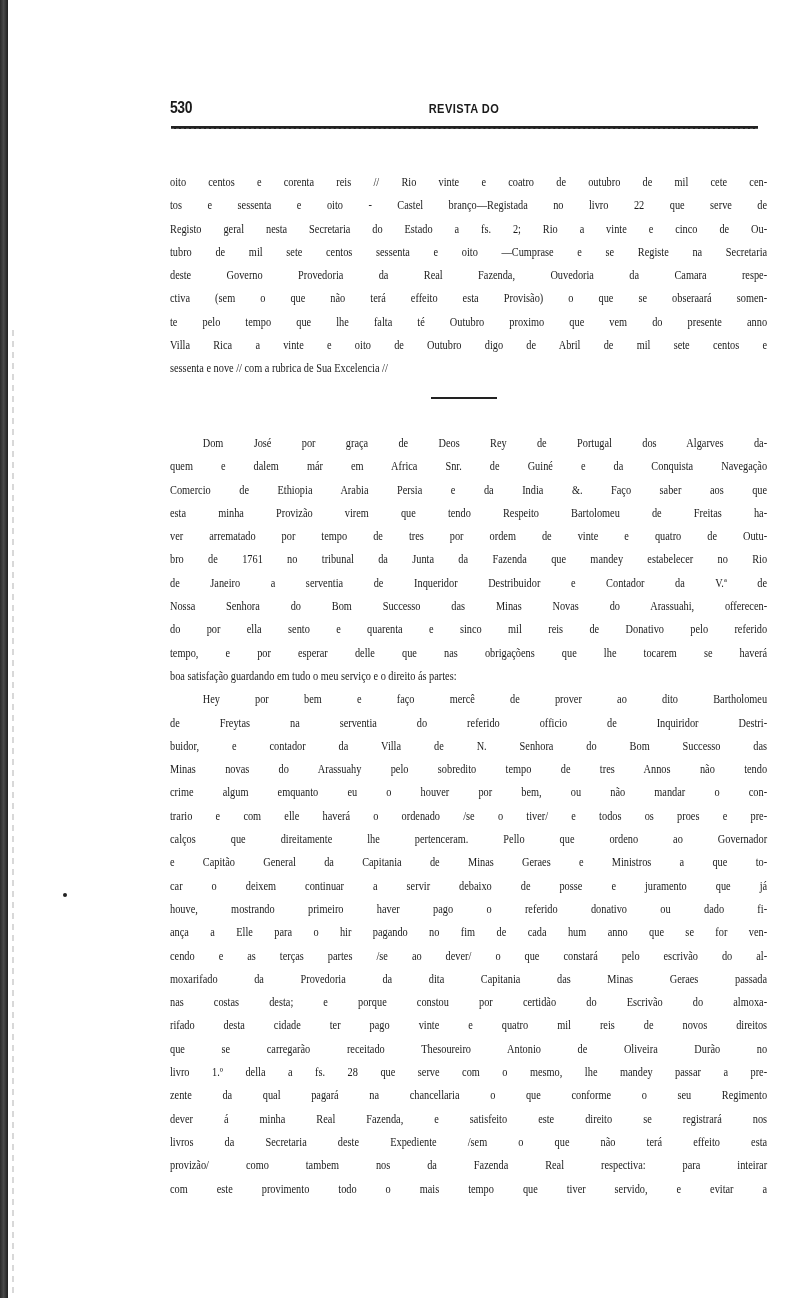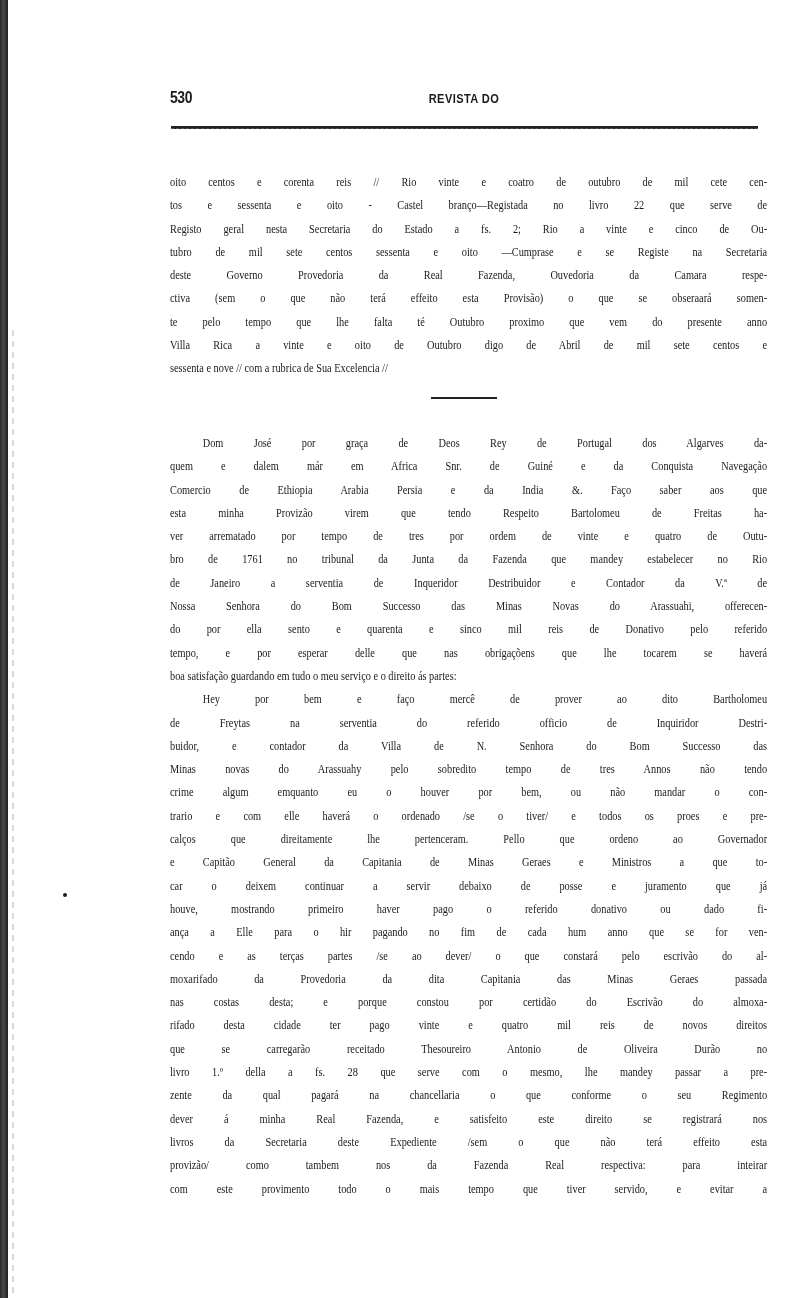--- a/index.html
+++ b/index.html
@@ -10,21 +10,21 @@
   .binding {
     position: absolute; left: 0; top: 0; width: 8px; height: 1298px;
     background: linear-gradient(90deg, #2a2a2a 0%, #4a4a4a 45%, #1f1f1f 100%);
   }
   .binding-edge {
     position: absolute; left: 12px; top: 330px; width: 2px; height: 968px;
     background: repeating-linear-gradient(180deg, #c8c8c8 0 6px, transparent 6px 11px);
     opacity: 0.7;
   }
   .page-header {
-    position: absolute; left: 170px; top: 88px; width: 588px; height: 22px;
+    position: absolute; left: 170px; top: 98px; width: 588px; height: 22px;
   }
   .page-number {
     position: absolute; left: 0; top: 0; font-size: 17px; font-weight: bold;
     font-family: "Liberation Sans", "DejaVu Sans", sans-serif; letter-spacing: -0.5px;
     transform: scaleX(0.82); transform-origin: left top;
   }
   .running-title {
     position: absolute; left: 0; right: 0; top: 3px; text-align: center;
     font-size: 13px; font-weight: bold; letter-spacing: 0.5px;
     font-family: "Liberation Sans", "DejaVu Sans", sans-serif;

